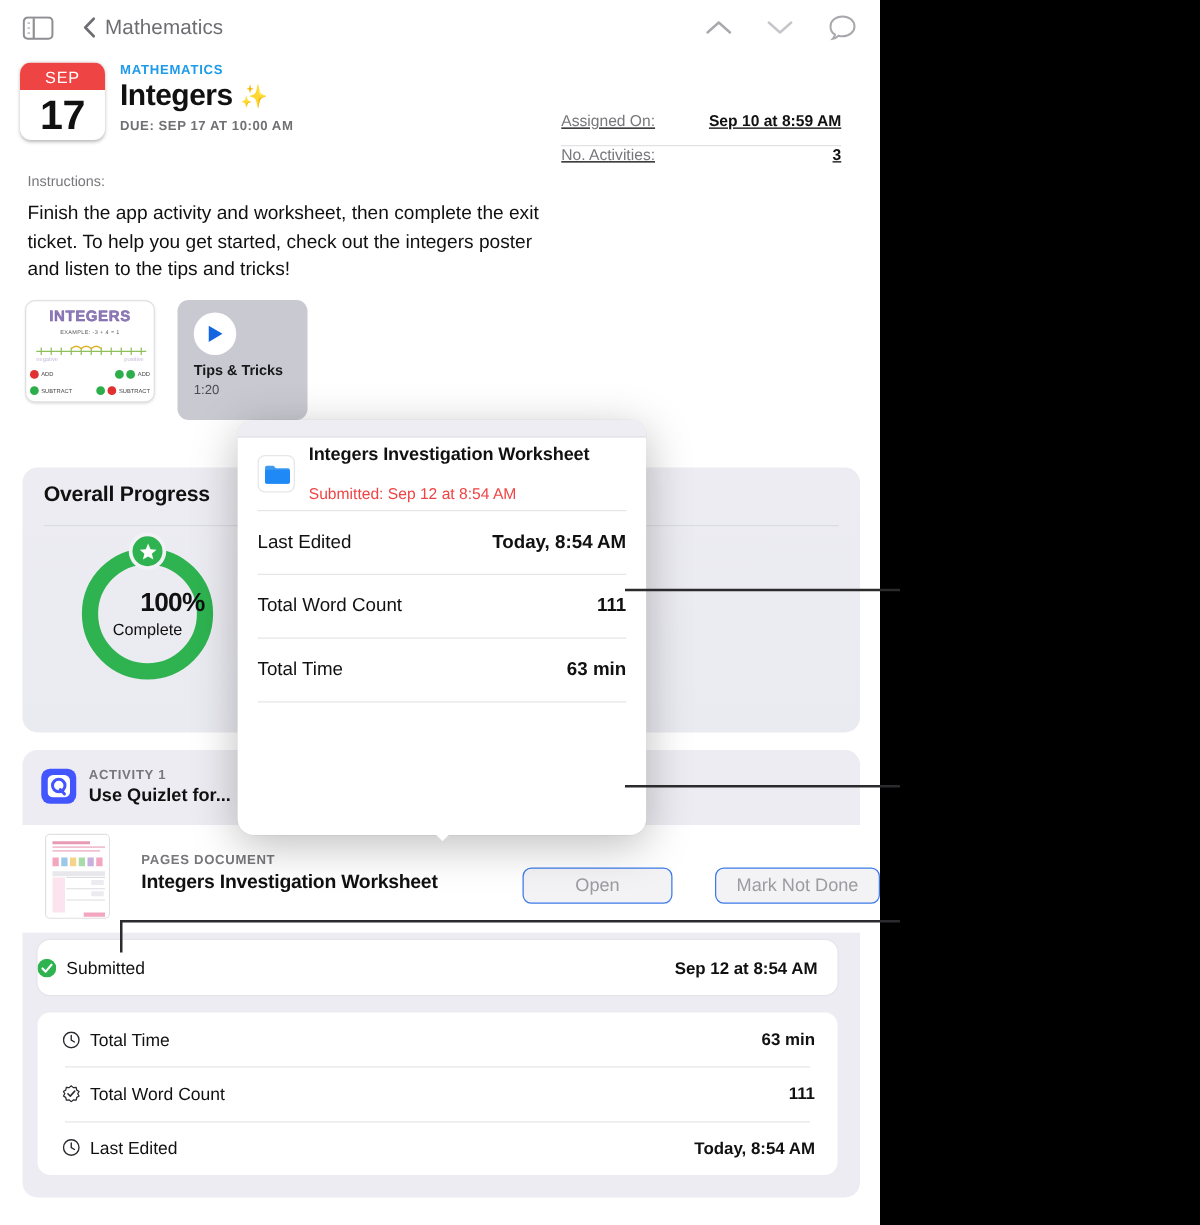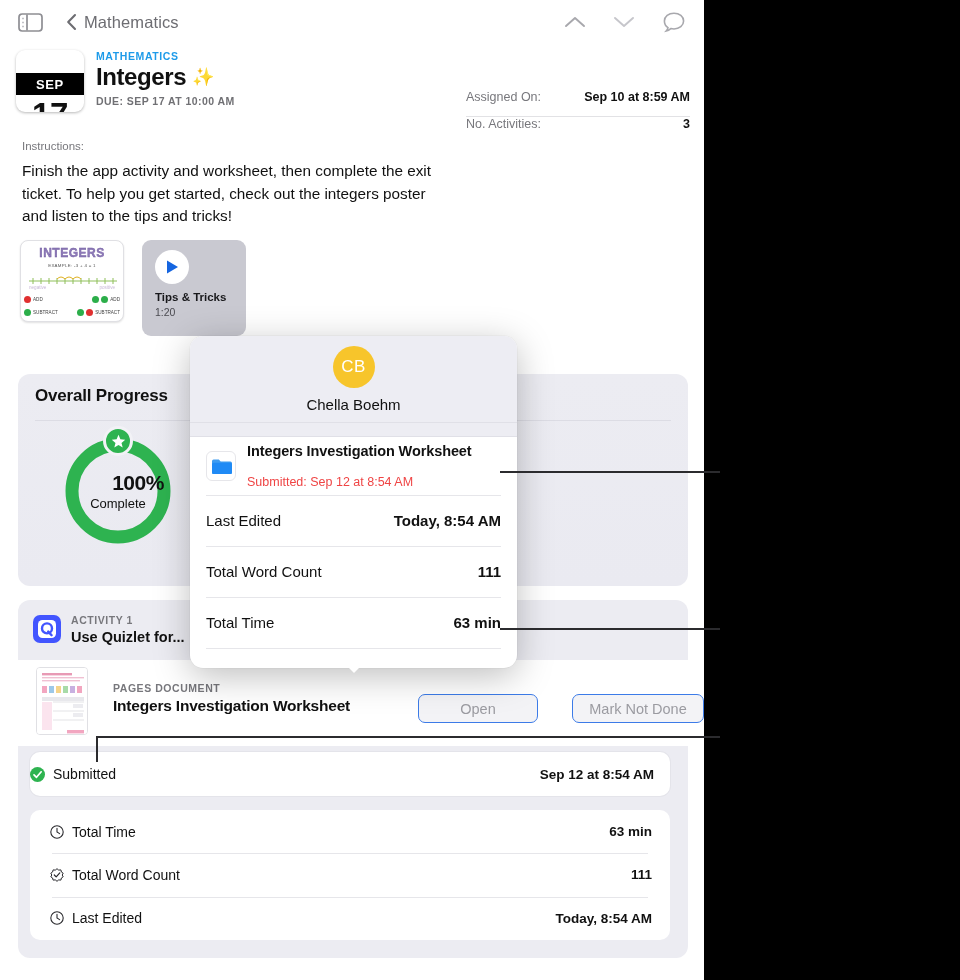--- a/index.html
+++ b/index.html
@@ -43,43 +43,43 @@
   
   #assign-header { position:absolute; left:0; top:44px; width:704px; height:78px; }
   #date-badge {
     position:absolute; left:16px; top:6px;
     width: 68px; height: 62px;
     border-radius: 9px; overflow:hidden;
     background:#fff;
     box-shadow: 0 1px 3px rgba(0,0,0,.28);
   }
   #date-badge-month {
-    height: 22px; background:#000000; color:#fff;
-    font-size: 13px; font-weight: bold; letter-spacing: .6px;
-    display:flex; align-items:center; justify-content:center;margin-top:23px;
+    height: 22px; background:#ef4444; color:#fff;
+    font-size: 13px; font-weight: normal; letter-spacing: .6px;
+    display:flex; align-items:center; justify-content:center;
   }
   #date-badge-day {
     height: 40px; color:#111;
     font-size: 33px; font-weight: bold; letter-spacing:-.4px;
     display:flex; align-items:center; justify-content:center;
   }
   #title-block { position:absolute; left:96px; top:6px; }
   #subject-label {
     font-size: 10.5px; font-weight: bold; letter-spacing:.6px;
     color:#1E9BE9; text-transform: uppercase;
   }
   #assign-title-row { display:flex; align-items:center; gap:6px; margin-top: 1px; }
   #assign-title { font-size: 24px; font-weight: bold; letter-spacing:-.4px; color:#111; }
   #assign-title-emoji { font-size: 18px; }
   #due-label {
     margin-top: 4px;
     font-size: 10.5px; font-weight: bold; letter-spacing:.45px;
     color:#707074; text-transform: uppercase;
   }
-  #meta-block { position:absolute; left:466px; top:46px; width: 224px; }
+  #meta-block { position:absolute; left:449px; top:46px; width: 224px; text-decoration: underline; }
   .meta-row {
     display:flex; justify-content:space-between; align-items:baseline;
     height: 26px;
   }
   .meta-row + .meta-row { border-top: 1px solid #e2e2e5; }
   .meta-key { font-size: 12.5px; color:#77777c; }
   .meta-val { font-size: 12.5px; color:#111; font-weight: bold; }
 
   
   #instructions-label {
@@ -541,24 +541,20 @@
             <polyline points="7,3.4 7,7 9.6,8.6" fill="none" stroke="#2a2a2e" stroke-width="1.1" stroke-linecap="round"></polyline>
           </svg>
         </span>
         <span class="detail-key">Last Edited</span>
       </div>
       <div class="detail-val">Today, 8:54 AM</div>
     </div>
   </div>
 
   <div id="popover">
-    <div id="popover-header">
-      <div id="popover-avatar">CB</div>
-      <div id="popover-name">Chella Boehm</div>
-    </div>
     <div id="popover-gap"></div>
     <div id="popover-file-row">
       <div id="popover-file-icon">
         <svg width="21" height="17" viewBox="0 0 21 17">
           <path d="M1 3.2a1.6 1.6 0 0 1 1.6-1.6h5.2l1.9 2h9.7A1.6 1.6 0 0 1 21 5.2v9.2A1.6 1.6 0 0 1 19.4 16H2.6A1.6 1.6 0 0 1 1 14.4z" fill="#3E9BF0"></path>
           <path d="M1 6.4a1.6 1.6 0 0 1 1.6-1.6h16.8A1.6 1.6 0 0 1 21 6.4v8A1.6 1.6 0 0 1 19.4 16H2.6A1.6 1.6 0 0 1 1 14.4z" fill="#1F8AF5"></path>
         </svg>
       </div>
       <div id="popover-file-texts">
         <div id="popover-file-title">Integers Investigation Worksheet</div>

